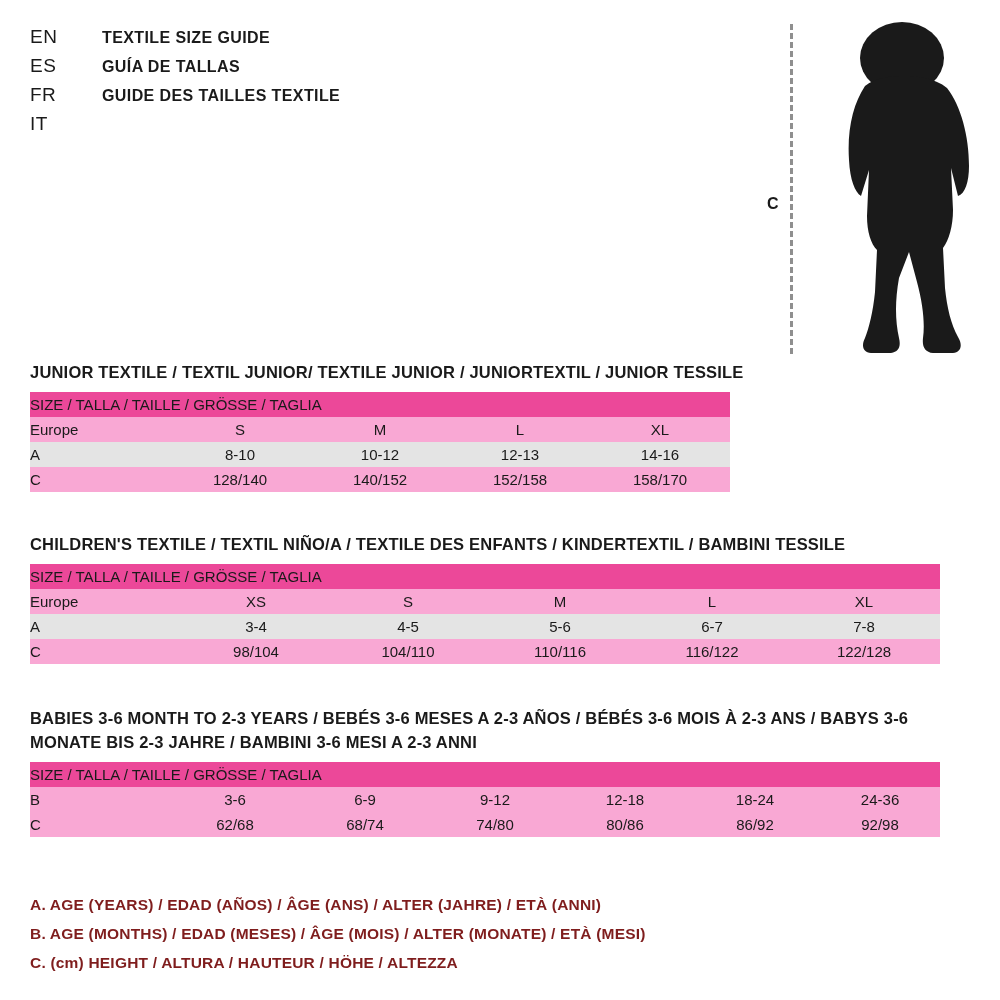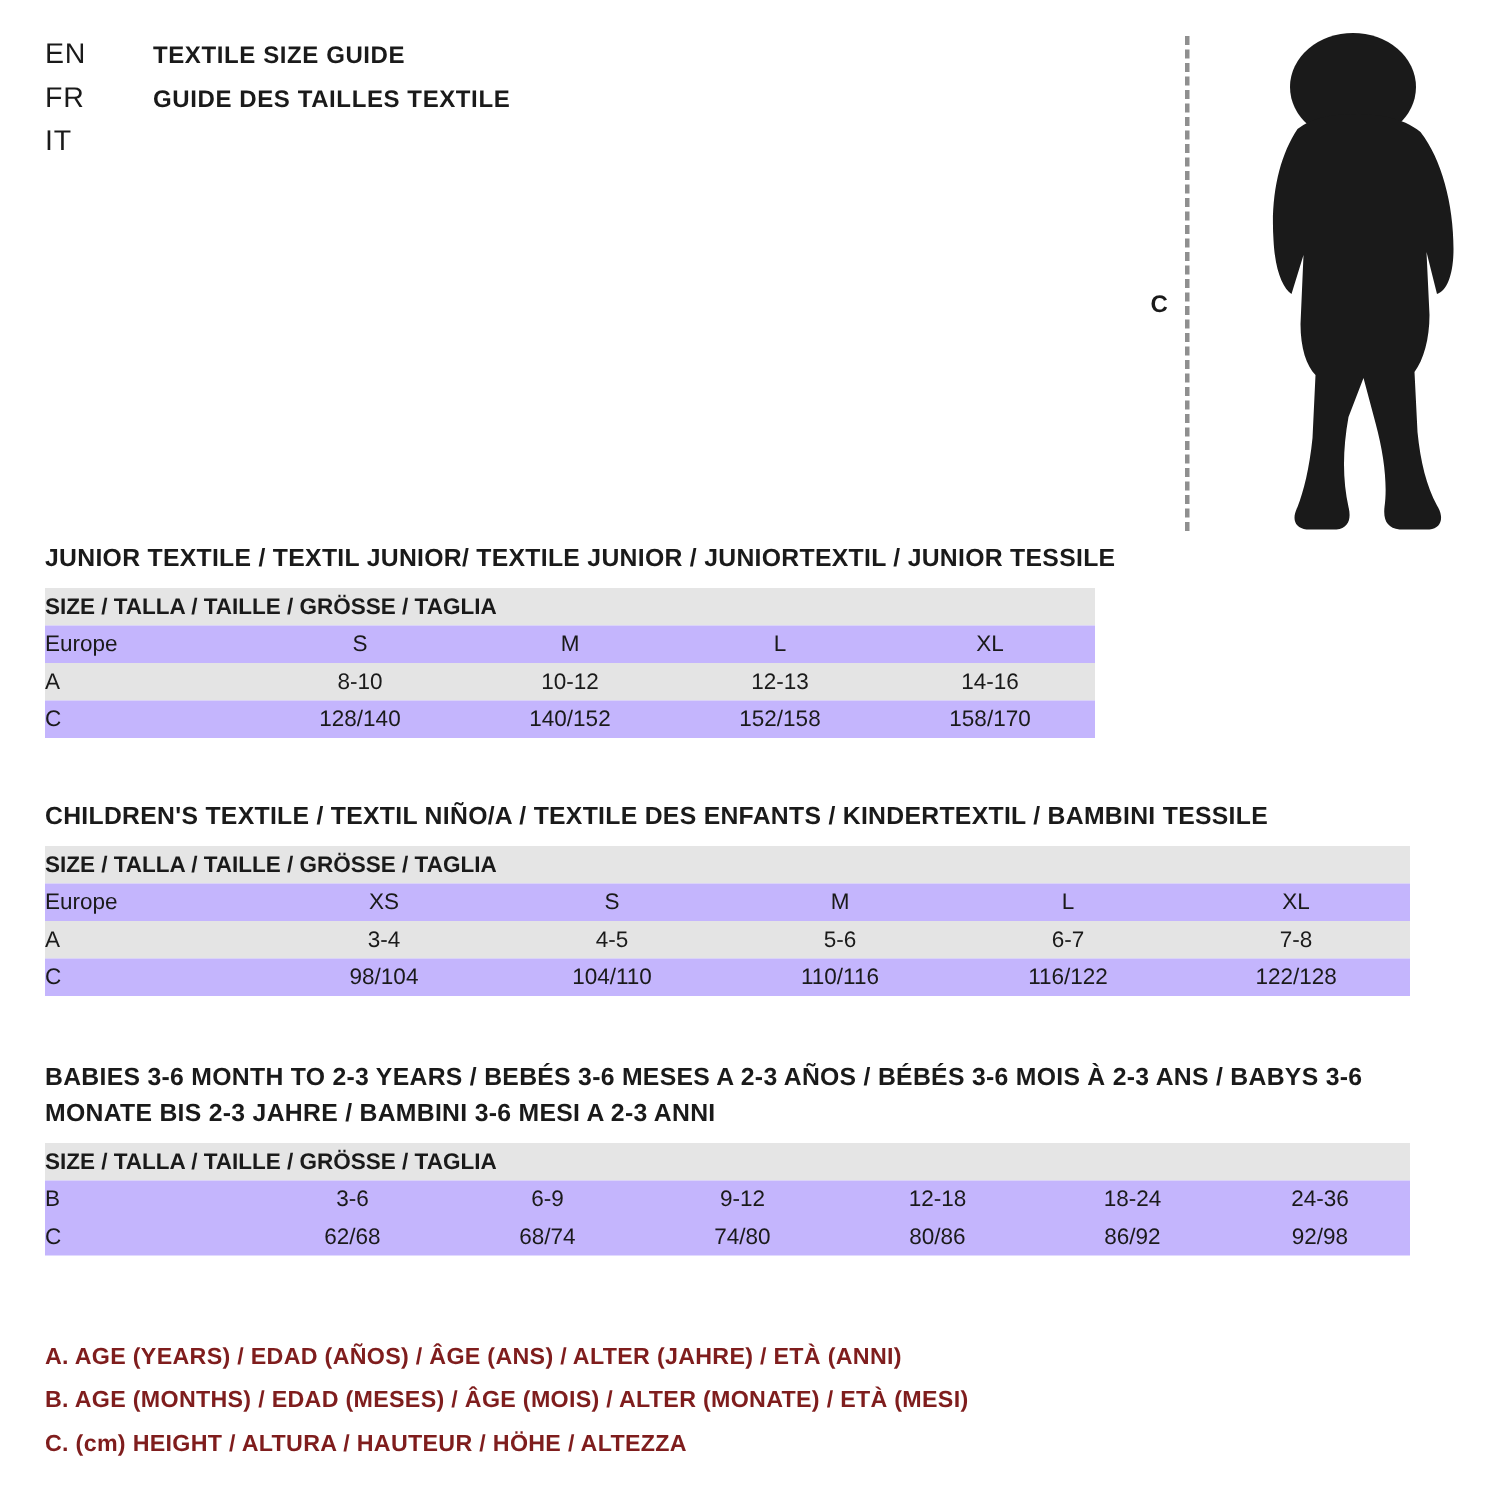--- a/index.html
+++ b/index.html
@@ -100,27 +100,27 @@
     table-layout: fixed;
   }
   table.size-table td {
     font-size: 15px;
     color: #1a1a1a;
     height: 25px;
     padding: 0;
     vertical-align: middle;
   }
   .hdr-row td {
-    background: #e5e5e5;
+    background: #ec4899;
     font-size: 15px;
     padding-left: 6px;
-    font-weight: bold;
+    font-weight: normal;
   }
   .row-alt td { background: #e4e4e4; }
-  .row-plain td { background: #c4b5fd; }
+  .row-plain td { background: #f9a8d4; }
   .lbl-cell { padding-left: 6px; }
   .val-cell { text-align: center; }
 
   
   .legend {
     position: absolute;
     left: 30px;
     width: 940px;
   }
   .legend-line {
@@ -134,20 +134,24 @@
 </style>
 </head>
 <body>
 
 <div class="page">
 
   <div class="lang-block">
     <div class="lang-row">
       <div class="lang-code">EN</div>
       <div class="lang-text">TEXTILE SIZE GUIDE</div>
+    </div>
+    <div class="lang-row">
+      <div class="lang-code">ES</div>
+      <div class="lang-text">GUÍA DE TALLAS</div>
     </div>
     <div class="lang-row">
       <div class="lang-code">FR</div>
       <div class="lang-text">GUIDE DES TAILLES TEXTILE</div>
     </div>
     <div class="lang-row">
       <div class="lang-code">IT</div>
     </div>
   </div>
 

